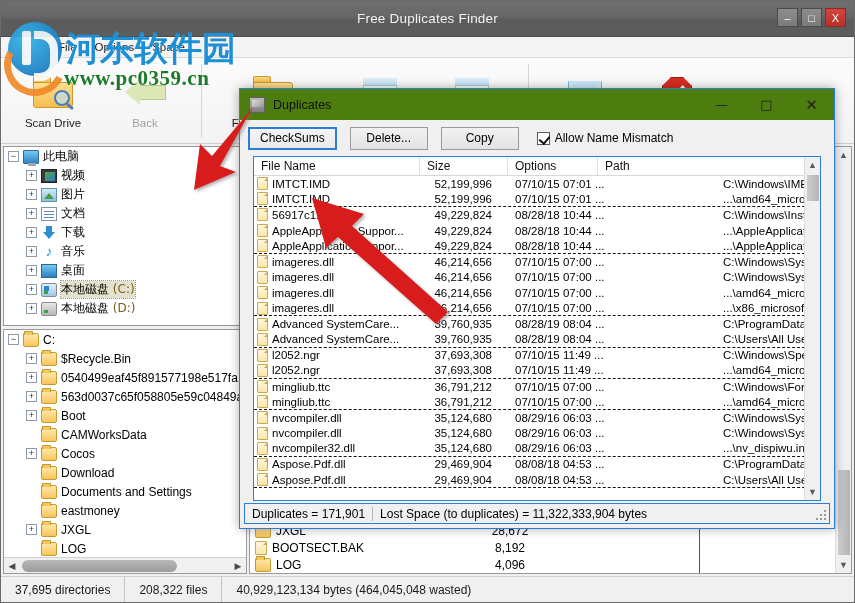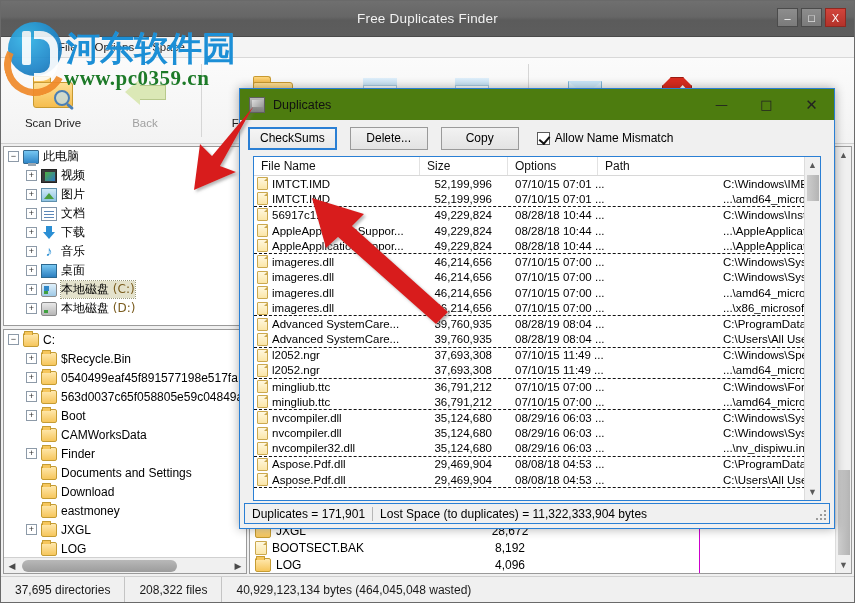--- a/index.html
+++ b/index.html
@@ -601,31 +601,31 @@
               <span class="tree-label">Boot</span>
             </div>
             <div class="tree-row lvl2">
               <div class="expander none"></div>
               <div class="tree-icon ti-folder"></div>
               <span class="tree-label">CAMWorksData</span>
             </div>
             <div class="tree-row lvl2">
               <div class="expander">+</div>
               <div class="tree-icon ti-folder"></div>
-              <span class="tree-label">Finder</span>
+              <span class="tree-label">Cocos</span>
             </div>
             <div class="tree-row lvl2">
               <div class="expander none"></div>
               <div class="tree-icon ti-folder"></div>
+              <span class="tree-label">Download</span>
+            </div>
+            <div class="tree-row lvl2">
+              <div class="expander none"></div>
+              <div class="tree-icon ti-folder"></div>
               <span class="tree-label">Documents and Settings</span>
-            </div>
-            <div class="tree-row lvl2">
-              <div class="expander none"></div>
-              <div class="tree-icon ti-folder"></div>
-              <span class="tree-label">Download</span>
             </div>
             <div class="tree-row lvl2">
               <div class="expander none"></div>
               <div class="tree-icon ti-folder"></div>
               <span class="tree-label">eastmoney</span>
             </div>
             <div class="tree-row lvl2">
               <div class="expander">+</div>
               <div class="tree-icon ti-folder"></div>
               <span class="tree-label">JXGL</span>

